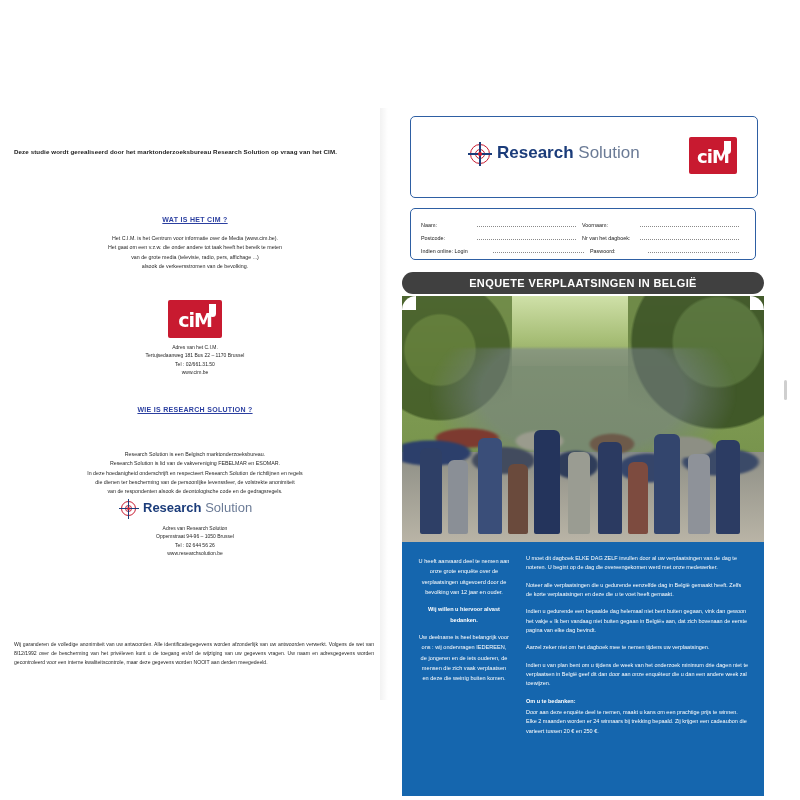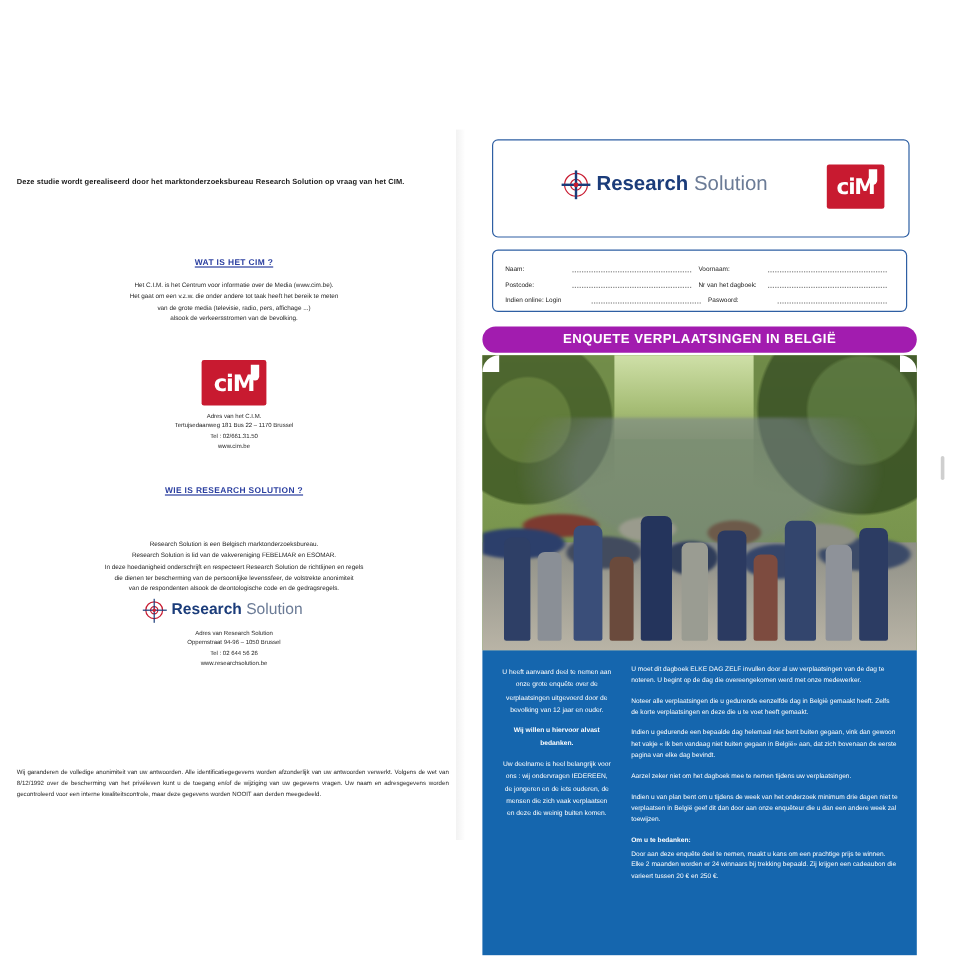--- a/index.html
+++ b/index.html
@@ -216,21 +216,21 @@
   }
   .ident-label2 { width: 58px; flex: 0 0 auto; }
 
   
   .title-banner {
     position: absolute;
     left: 14px;
     top: 164px;
     width: 362px;
     height: 22px;
-    background: #a21caf;
+    background: #404040;
     border-radius: 11px;
     color: #ffffff;
     font-size: 11px;
     font-weight: bold;
     letter-spacing: .4px;
     display: flex;
     align-items: center;
     justify-content: center;
     text-align: center;
   }

